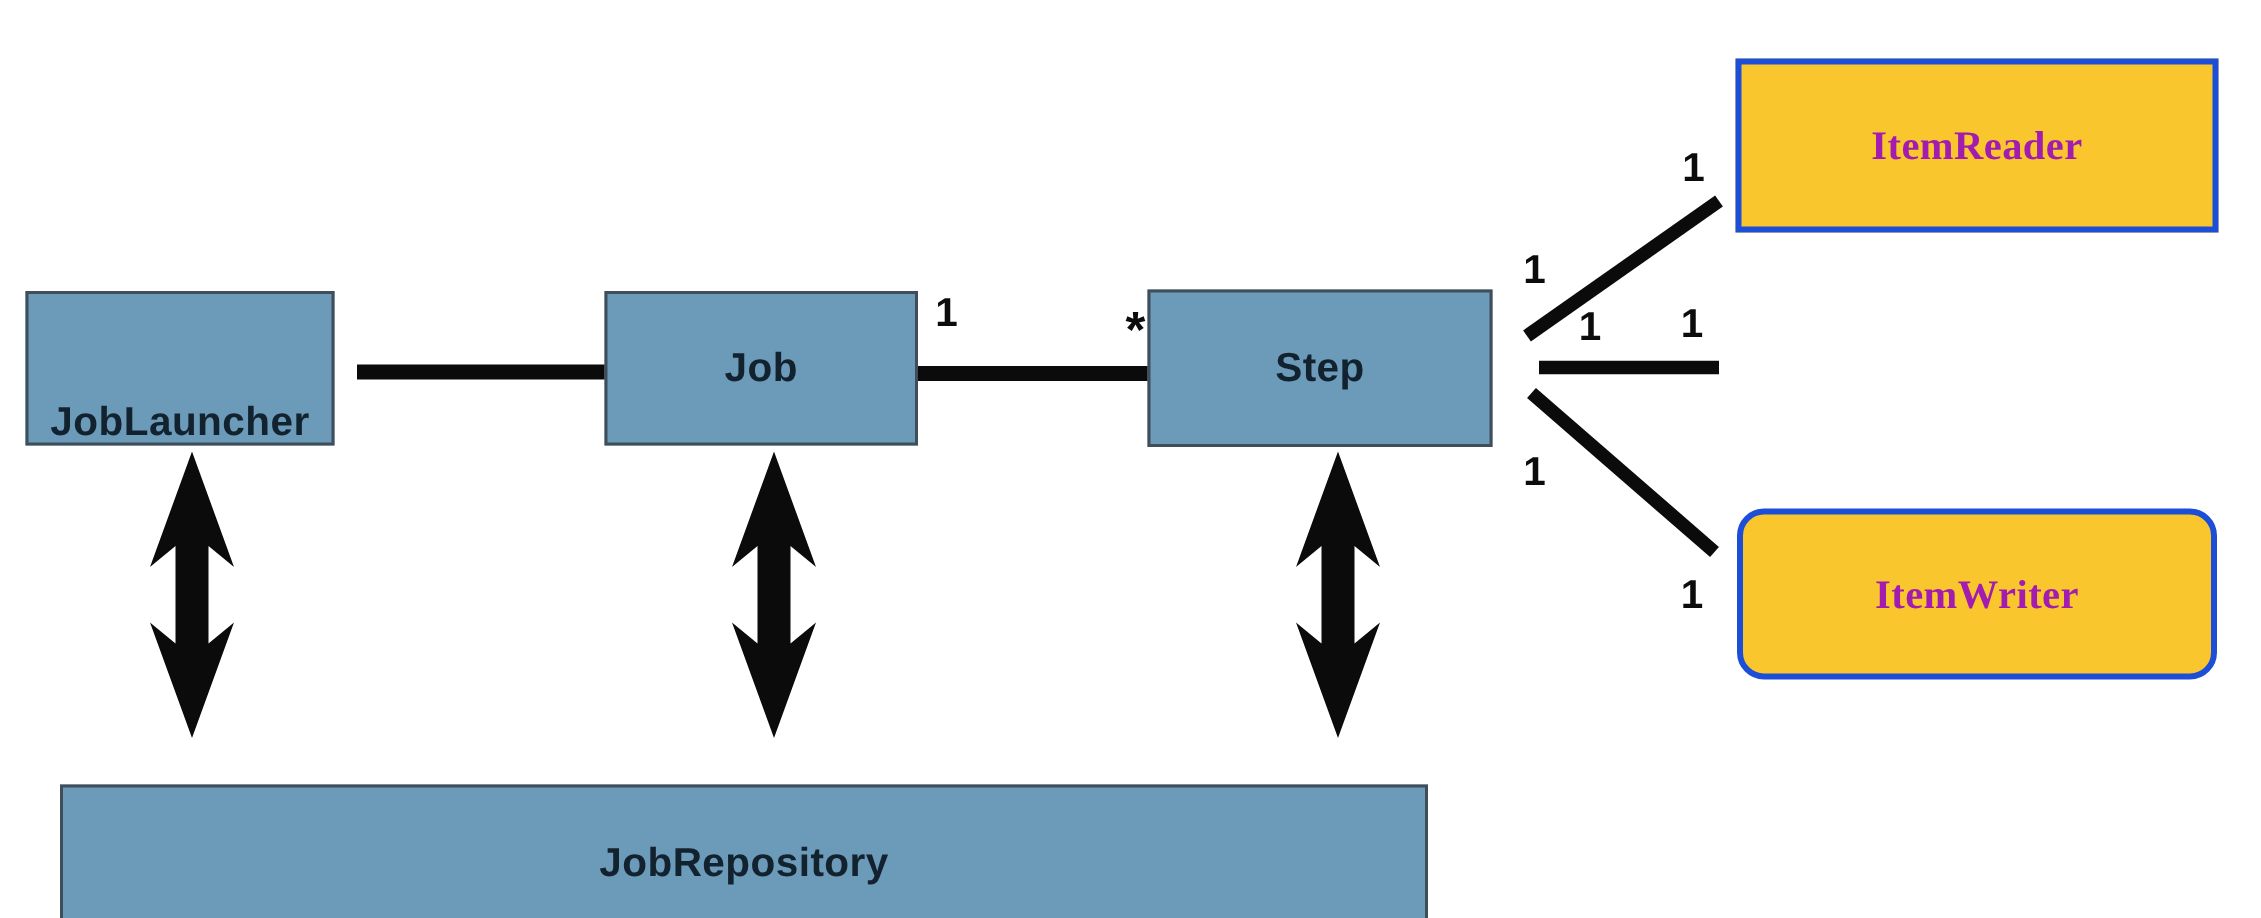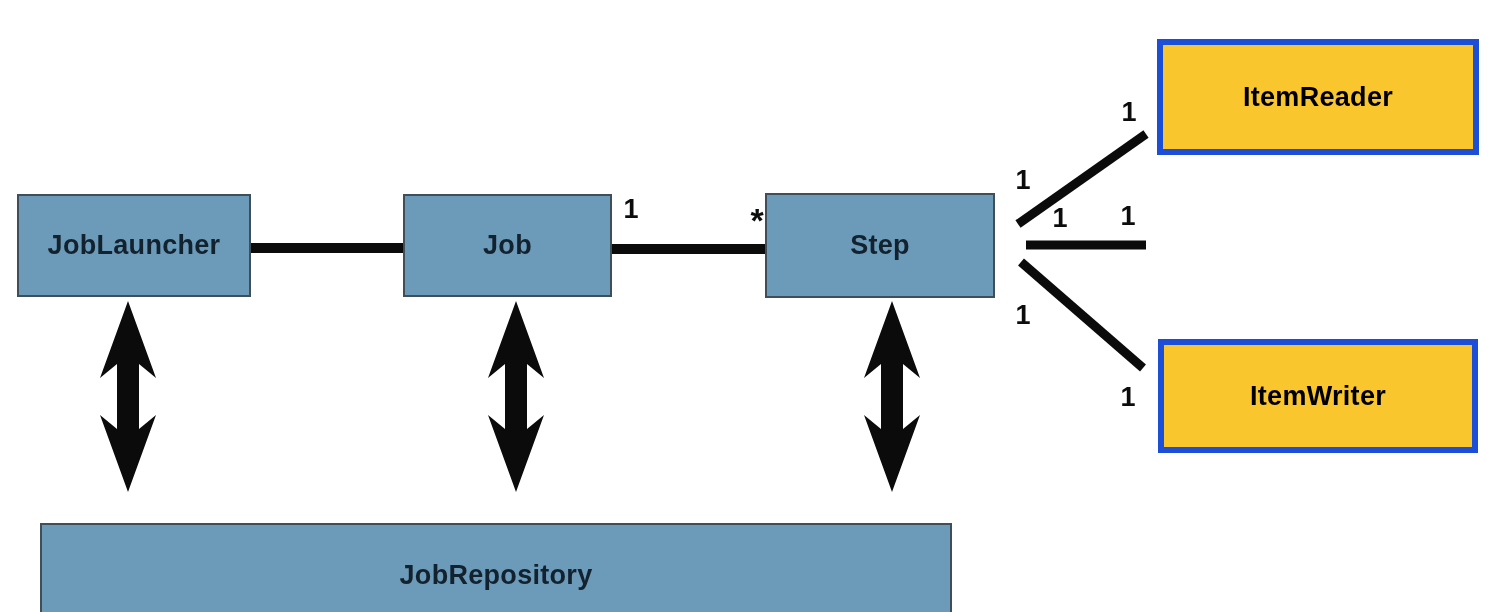--- a/index.html
+++ b/index.html
@@ -17,30 +17,31 @@
     font-weight:bold;font-size:27px;line-height:1;
     letter-spacing:.3px;
   }
   .node.blue{
     background:#6C9AB9;
     border:2px solid #3F4E59;
     color:#13222F;
   }
   .node.yellow{
     background:#FAC62E;
-    border:6px solid #1d4ed8;
-    color:#000000;
+    border:4px solid #1d4ed8;
+    color:#a21caf;
+    font-family:Liberation Serif, serif;
   }
-  #job-launcher  {left:17px;  top:194px; width:234px; height:103px;}
+  #job-launcher  {left:17px;  top:194px; width:206px; height:103px;align-items:flex-end;}
   #job           {left:403px; top:194px; width:209px; height:103px;text-align:right;}
   #step          {left:765px; top:193px; width:230px; height:105px;}
   #job-repository{left:40px;  top:494px; width:912px; height:104px;margin-top:29px;}
   #item-reader   {left:1157px;top:39px;  width:322px; height:116px;}
   #item-processor{left:1158px;top:188px; width:320px; height:114px;}
-  #item-writer   {left:1158px;top:339px; width:320px; height:114px;}
+  #item-writer   {left:1158px;top:339px; width:320px; height:114px;border-radius:18px;}
 
   .mult{
     position:absolute;
     transform:translate(-50%,-50%);
     font-weight:bold;font-size:27px;line-height:1;
     color:#0C0C0C;
     white-space:nowrap;
   }
   .mult.star{font-size:34px;}
 

